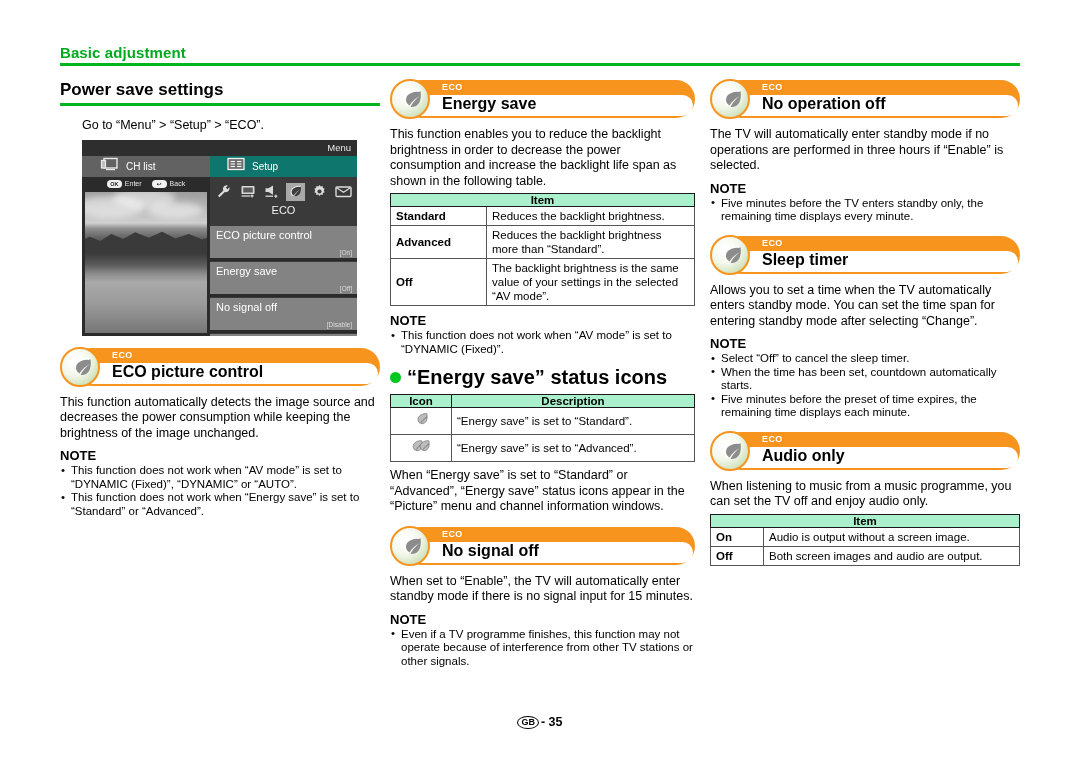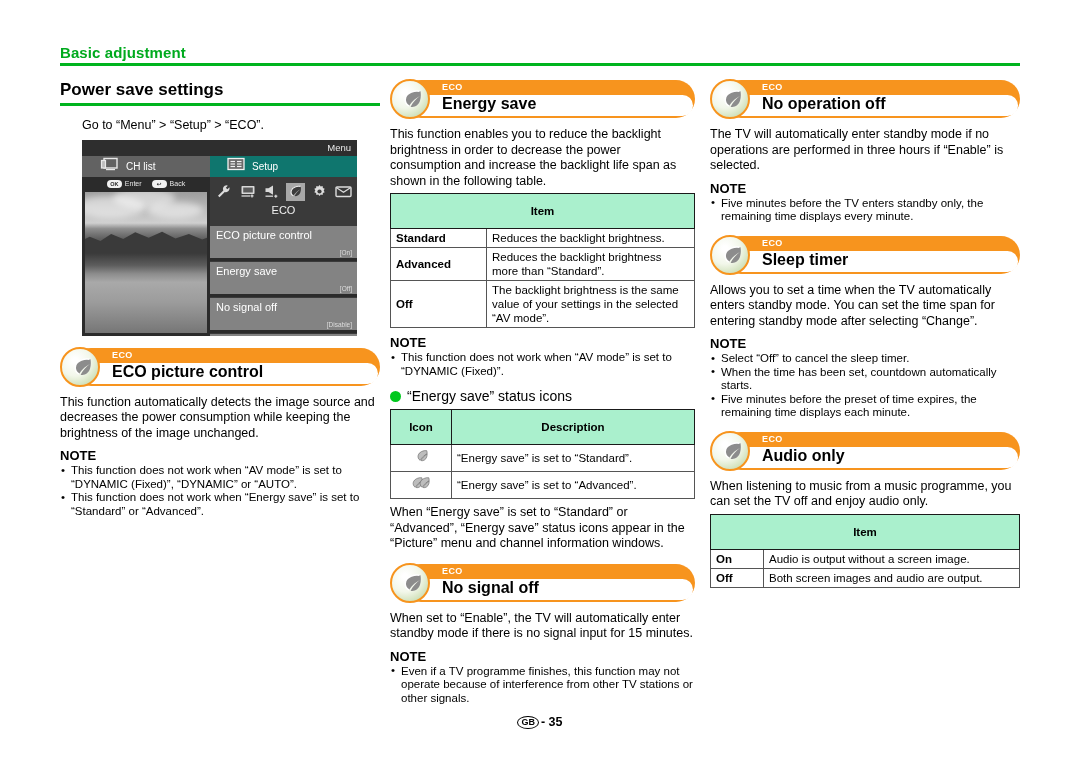--- a/index.html
+++ b/index.html
@@ -148,22 +148,22 @@
   }
   ul.note-list li:before {
     content: "\2022";
     position: absolute;
     left: 1px;
     top: -0.5px;
   }
 
   
   .sub-head {
-    font-size: 14px;
-    font-weight: normal;
+    font-size: 20px;
+    font-weight: bold;
     margin: 10px 0 5px 0;
     display: flex;
     align-items: center;
   }
   .sub-head .dot {
     width: 11px;
     height: 11px;
     border-radius: 50%;
     background: #00c81e;
     display: inline-block;
@@ -175,21 +175,21 @@
     border-collapse: collapse;
     width: 100%;
     border: 1.5px solid #1a1a1a;
     margin: 4px 0 6px 0;
   }
   table.doc-table th {
     background: #aaf0cd;
     border: 1px solid #1a1a1a;
     font-size: 11.5px;
     font-weight: bold;
-    padding: 11px 4px;
+    padding: 0 4px;
     text-align: center;
   }
   table.doc-table td {
     border: 1px solid #555555;
     font-size: 11.5px;
     line-height: 14px;
     padding: 2px 5px;
     vertical-align: middle;
   }
   table.doc-table td.key {

